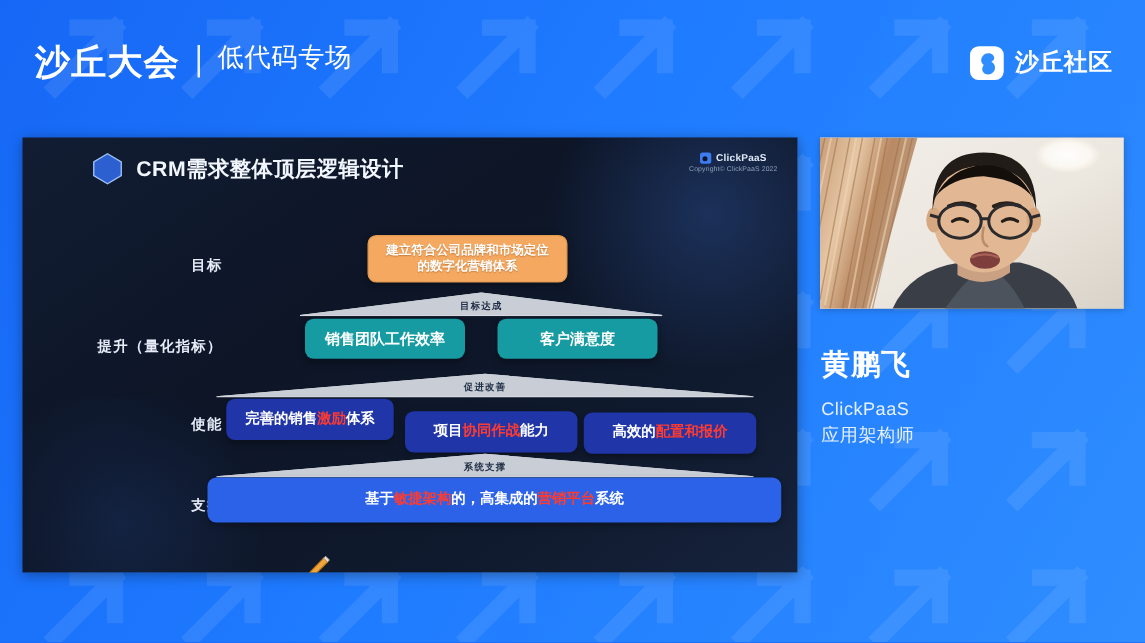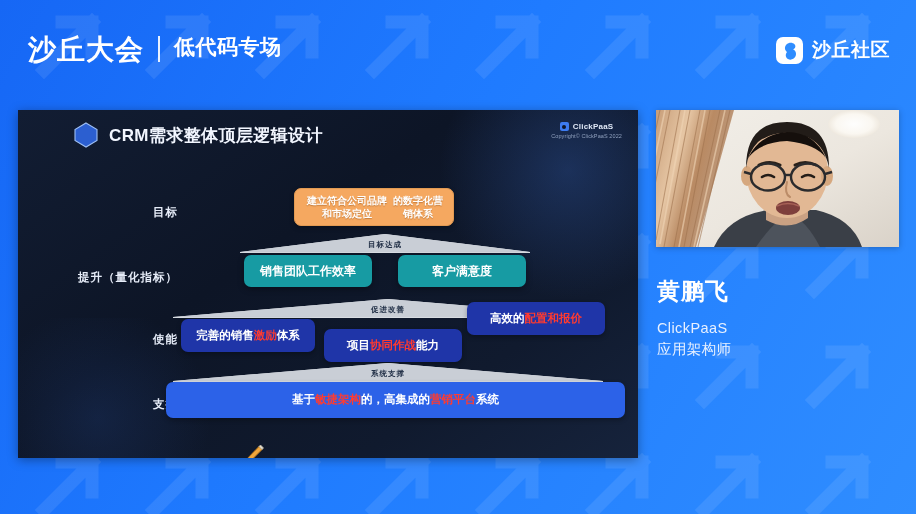--- a/index.html
+++ b/index.html
@@ -31,21 +31,21 @@
   }
   .brand{ display:flex; align-items:flex-start; gap:14px; }
   .brand-main{
     color:#fff; font-size:28px; font-weight:bold; letter-spacing:1px;
     line-height:1;
   }
   .brand-divider{
     width:2px; height:26px; background:#ffffff; opacity:.9;
   }
   .brand-sub{
-    color:#fff; font-size:21px; font-weight:bold; letter-spacing:.5px;
+    color:#fff; font-size:21px; font-weight:normal; letter-spacing:.5px;
     line-height:1;
   }
   .community{
     display:flex; align-items:center; gap:9px;
   }
   .community-mark{
     width:27px; height:27px; border-radius:7px; background:#ffffff;
     position:relative; flex:none;
   }
   .community-mark svg{ position:absolute; left:0; top:0; }
@@ -261,21 +261,21 @@
     <div class="cp-copy">Copyright© ClickPaaS 2022</div>
   </div>
 
   <div class="rows">
 
     <div class="row-label" style="top:95px;">目标</div>
     <div class="row-label" style="top:160px;">提升（量化指标）</div>
     <div class="row-label" style="top:222px;">使能</div>
     <div class="row-label" style="top:287px;">支撑</div>
 
-    <div class="box box-goal" style="left:276px; top:78px; width:160px; height:38px; flex-direction:row;">
+    <div class="box box-goal" style="left:276px; top:78px; width:160px; height:38px; flex-direction:column;">
       <span>建立符合公司品牌和市场定位</span>
       <span>的数字化营销体系</span>
     </div>
 
     <div class="chev" style="left:222px; top:123px; width:290px;">
       <svg viewBox="0 0 290 20" preserveAspectRatio="none">
         <polygon points="0,19 145,1 290,19 290,20 0,20" fill="#d8dce2"></polygon>
         <polygon points="0,19 145,1 290,19" fill="#c9ced6"></polygon>
       </svg>
       <div class="chev-label">目标达成</div>
@@ -307,21 +307,21 @@
         <path d="M15 3.5 L18 6.5 L19.5 5 L16.5 2 Z" fill="#e8e2d4" stroke="#b9b2a2" stroke-width="0.8"></path>
       </svg>
     </span>
 
     <div class="box box-blue" style="left:306px; top:219px; width:138px; height:33px;">
       <span>
         <span>项目</span><span class="hi">协同作战</span><span>能力</span>
       </span>
     </div>
 
-    <div class="box box-blue" style="left:449px; top:192px; width:138px; height:33px;">
+    <div class="box box-blue" style="left:449px; top:220px; width:138px; height:33px;">
       <span>
         <span>高效的</span><span class="hi">配置和报价</span>
       </span>
     </div>
 
     <div class="chev" style="left:155px; top:252px; width:430px;">
       <svg viewBox="0 0 430 20" preserveAspectRatio="none">
         <polygon points="0,19 215,1 430,19 430,20 0,20" fill="#d8dce2"></polygon>
         <polygon points="0,19 215,1 430,19" fill="#c9ced6"></polygon>
       </svg>

